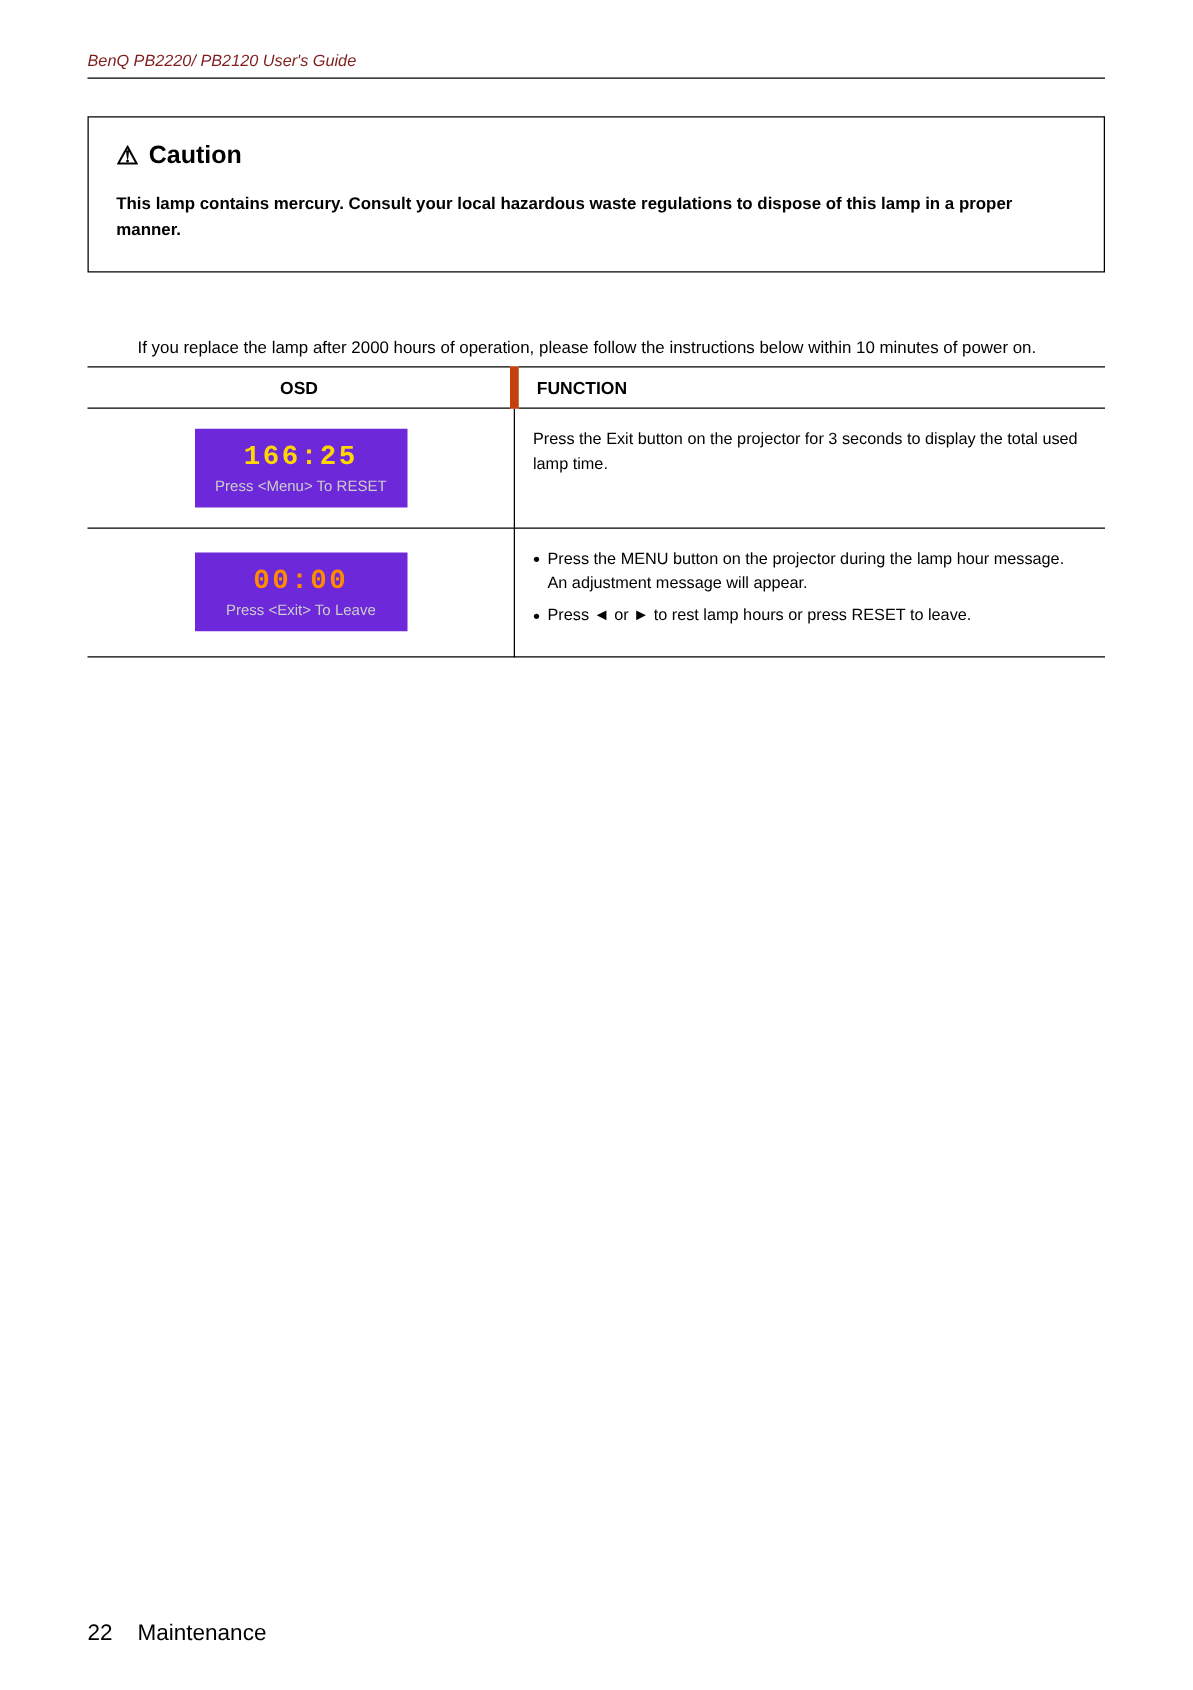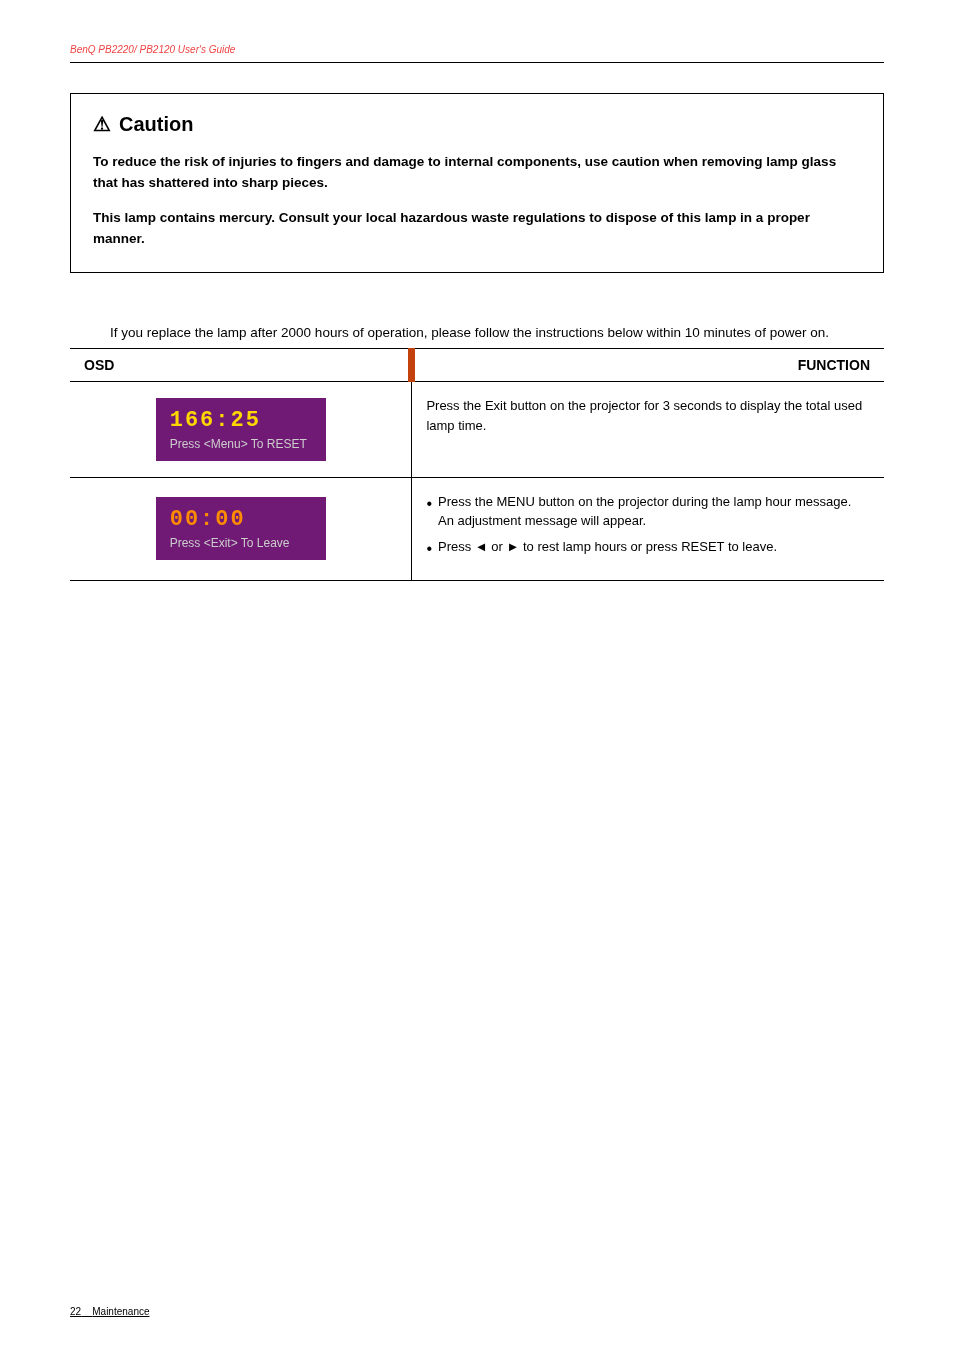--- a/index.html
+++ b/index.html
@@ -23,22 +23,22 @@
 
     
     .page-header {
       border-bottom: 1px solid #000;
       padding-bottom: 6px;
       margin-bottom: 30px;
     }
 
     .page-header-title {
       font-style: italic;
-      font-size: 10px;
-      color: #ef4444;
+      font-size: 13px;
+      color: #7f1d1d;
     }
 
     
     .caution-box {
       border: 1.5px solid #000;
       padding: 18px 22px 22px 22px;
       margin-bottom: 50px;
     }
 
     .caution-heading {
@@ -89,27 +89,27 @@
     .osd-table th {
       border-top: 1.5px solid #000;
       border-bottom: 1.5px solid #000;
       padding: 8px 14px;
       font-size: 14px;
       font-weight: bold;
       text-align: left;
     }
 
     .osd-table th.col-osd {
+      text-align: center;
       width: 42%;
       border-right: 7px solid #c2410c;
     }
 
     .osd-table th.col-function {
       width: 58%;
-      text-align: right;
     }
 
     .osd-table td {
       border-bottom: 1px solid #000;
       vertical-align: middle;
       padding: 16px 14px;
     }
 
     .osd-table td.osd-cell {
       border-right: 1px solid #000;
@@ -119,24 +119,24 @@
 
     .osd-table td.function-cell {
       font-size: 13px;
       line-height: 1.55;
       vertical-align: top;
       padding-top: 14px;
     }
 
     
     .osd-display {
-      background: #701a75;
+      background: #6d28d9;
       display: inline-block;
       padding: 10px 14px;
-      text-align: left;
+      text-align: center;
       min-width: 170px;
     }
 
     .osd-display-time {
       font-family: 'Courier New', monospace;
       font-size: 22px;
       font-weight: bold;
       color: #FFD700;
       letter-spacing: 2px;
       display: block;
@@ -173,40 +173,38 @@
       flex-shrink: 0;
       font-size: 16px;
       line-height: 1.2;
     }
 
     
     .page-footer {
       position: absolute;
       bottom: 35px;
       left: 70px;
-      font-size: 10px;
+      font-size: 18px;
       color: #000;
-      text-decoration: underline;
     }
   </style>
 </head>
 <body>
 
 <div class="page">
 
   <div class="page-header">
     <span class="page-header-title">BenQ PB2220/ PB2120 User's Guide</span>
   </div>
 
   <div class="caution-box">
     <div class="caution-heading">
       <span class="caution-icon">⚠</span>
       <span>Caution</span>
     </div>
-    <p class="caution-paragraph">To reduce the risk of injuries to fingers and damage to internal components, use caution when removing lamp glass that has shattered into sharp pieces.</p>
     <p class="caution-paragraph">This lamp contains mercury. Consult your local hazardous waste regulations to dispose of this lamp in a proper manner.</p>
   </div>
 
   <div class="section">
     <p class="section-intro">If you replace the lamp after 2000 hours of operation, please follow the instructions below within 10 minutes of power on.</p>
 
     <table class="osd-table">
       <thead>
         <tr>
           <th class="col-osd">OSD</th>

